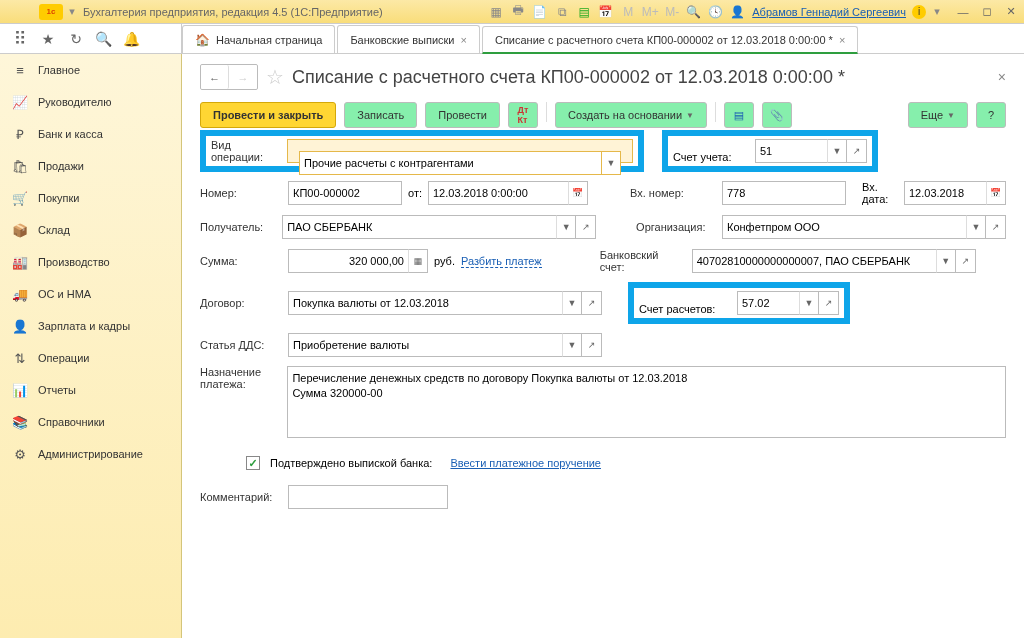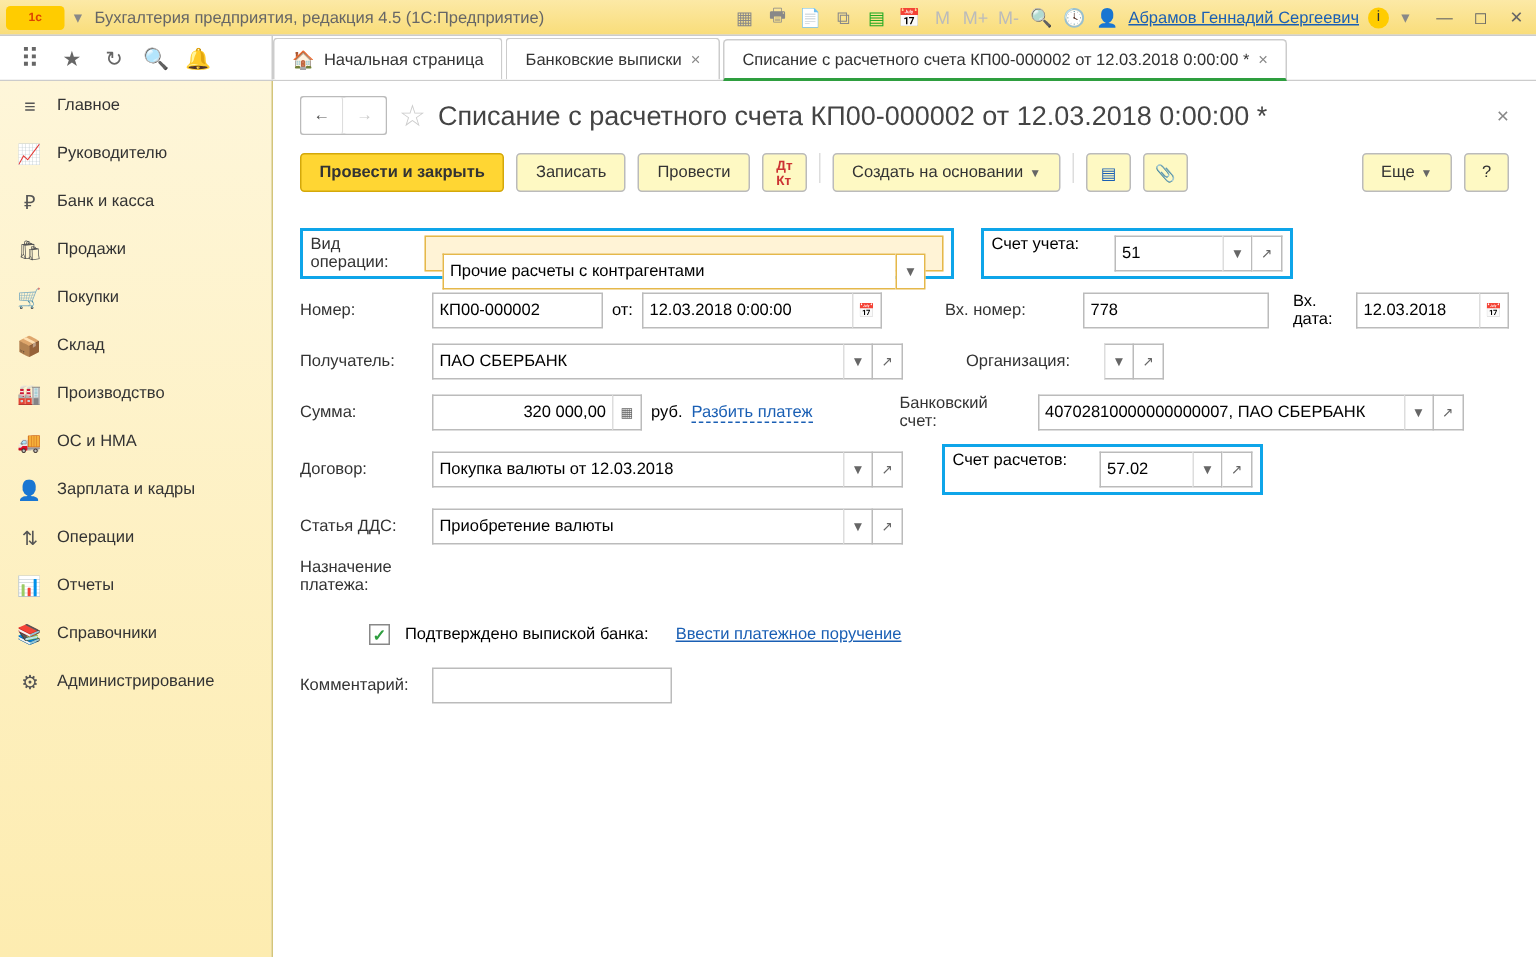--- a/index.html
+++ b/index.html
@@ -1,19 +1,19 @@
 <!DOCTYPE html>
 <html><head>
 <meta charset="utf-8">
 <style>
 * { box-sizing: border-box; margin: 0; padding: 0; font-family: Arial, sans-serif; font-size: 11px; }
 body { background: #f0f0f0; width: 1024px; height: 638px; overflow: hidden; }
 
 .titlebar { height: 24px; background: linear-gradient(#fce9a6, #f9dd7a); display: flex; align-items: center; padding: 0 4px; border-bottom: 1px solid #ccc; }
-.titlebar .logo { width: 39px; height: 16px; background: #ffcc00; border-radius: 3px; margin-right: 4px; display:flex;align-items:center;justify-content:center;font-size:8px;font-weight:bold;color:#d40; }
+.titlebar .logo { width: 24px; height: 16px; background: #ffcc00; border-radius: 3px; margin-right: 4px; display:flex;align-items:center;justify-content:center;font-size:8px;font-weight:bold;color:#d40;margin-left:35px; }
 .titlebar .dd { width:10px;height:10px;margin-right:6px;display:flex;align-items:center;justify-content:center;color:#888;}
 .titlebar .title { color: #666; flex: 0 0 auto; }
 .titlebar .spacer { flex: 1; }
 .titlebar .ticons { display: flex; gap: 6px; align-items: center; }
 .titlebar .ticon { width: 16px; height: 16px; display: flex; align-items: center; justify-content: center; color: #888; font-size: 12px; cursor: pointer; }
 .titlebar .user { color: #1a5fb4; text-decoration: underline; display:flex;align-items:center;gap:3px; }
 .titlebar .wbtn { width:18px;height:18px;display:flex;align-items:center;justify-content:center;color:#666;border:1px solid transparent;}
 
 .toolbar { height: 30px; background: #fff; border-bottom: 1px solid #ccc; display: flex; align-items: stretch; }
 .toolbar .iconbar { width: 182px; display: flex; align-items: center; gap: 4px; padding: 0 8px; border-right: 1px solid #ccc; background:#fff; }
@@ -30,41 +30,41 @@
 .sidebar .icon { width: 16px; height: 16px; display: flex; align-items: center; justify-content: center; color: #555; font-size: 13px; }
 
 .content { flex: 1; background: #fff; padding: 10px 18px; overflow: auto; }
 .header-row { display: flex; align-items: center; gap: 8px; margin-bottom: 12px; }
 .navbtn { width: 28px; height: 24px; border: 1px solid #bbb; background: #fff; display: flex; align-items: center; justify-content: center; cursor: pointer; border-radius:2px; color:#555;}
 .navbtn.disabled { color: #ccc; }
 .star { color: #ccc; font-size: 20px; }
 .page-title { font-size: 18px; color: #444; font-weight: normal; }
 .close-page { margin-left: auto; color: #888; cursor: pointer; font-size: 14px; }
 
-.btn-row { display: flex; align-items: flex-start; gap: 8px; margin-bottom: 24px; }
-.btn { height: 26px; padding: 0 12px; border: 1px solid #bbb; background: #fef9c3; cursor: pointer; border-radius: 3px; display: flex; align-items: center; gap: 4px; color:#333;}
+.btn-row { display: flex; align-items: flex-start; gap: 8px; margin-bottom: 2px; }
+.btn { height: 26px; padding: 0 12px; border: 1px solid #bbb; background: #86efac; cursor: pointer; border-radius: 3px; display: flex; align-items: center; gap: 4px; color:#333;}
 .btn.primary { background: #ffd633; border-color: #d4a80a; font-weight: bold; }
 .btn.icon-only { width: 30px; padding: 0; justify-content: center; }
 .btn .caret { font-size: 8px; color: #666; }
 
 .form-area { }
 .row { display: flex; align-items: center; margin-bottom: 8px; gap: 6px; min-height: 26px; }
 .row.tall { align-items: flex-start; }
 .lbl { width: 82px; color: #333; }
 .lbl2 { width: 86px; color: #333; }
 .field { height: 24px; border: 1px solid #bbb; background: #fff; padding: 0 4px; display: flex; align-items: center; }
 .combo { display: flex; height: 24px; }
 .combo .field { border-right: none; }
 .combo .cbtn { width: 20px; height: 24px; border: 1px solid #bbb; border-left: 1px solid #ddd; background: #fff; display: flex; align-items: center; justify-content: center; cursor: pointer; font-size: 9px; color: #666; }
 .combo .cbtn + .cbtn { border-left: none; }
 .textarea { border: 1px solid #bbb; background: #fff; padding: 4px; min-height: 72px; width: 724px; line-height: 1.4; }
 .link { color: #1a5fb4; text-decoration: underline; cursor: pointer; }
 .link.dashed { text-decoration: none; border-bottom: 1px dashed #1a5fb4; }
 
-.hl-red { border: 2px solid #0ea5e9; padding: 3px 5px; display: flex; align-items: flex-start; gap:4px; }
+.hl-red { border: 6px solid #0ea5e9; padding: 3px 5px; display: flex; align-items: flex-end; gap:4px; }
 
 .chk { width: 14px; height: 14px; border: 1px solid #888; background: #fff; display: inline-flex; align-items: center; justify-content: center; margin-right: 4px; }
 .chk.checked::before { content: "✓"; color: #2e9e3f; font-size: 11px; font-weight: bold; }
 
 .divider-v { width: 1px; height: 20px; background: #ddd; }
 .txt-right { text-align: right; justify-content: flex-end; }
 </style>
 </head>
 <body>
 
@@ -266,20 +266,21 @@
       <div class="row">
         <span class="lbl">Получатель:</span>
         <div class="combo">
           <div class="field" style="width:274px;">ПАО СБЕРБАНК</div>
           <div class="cbtn">▼</div>
           <div class="cbtn">↗</div>
         </div>
         <div style="width:30px;"></div>
         <span class="lbl2">Организация:</span>
         <div class="combo">
+          <div class="field" style="width:244px;">Конфетпром ООО</div>
           <div class="cbtn">▼</div>
           <div class="cbtn">↗</div>
         </div>
       </div>
 
       <div class="row">
         <span class="lbl">Сумма:</span>
         <div class="combo">
           <div class="field txt-right" style="width:120px;">320 000,00</div>
           <div class="cbtn">▦</div>
@@ -317,20 +318,24 @@
         <span class="lbl">Статья ДДС:</span>
         <div class="combo">
           <div class="field" style="width:274px;">Приобретение валюты</div>
           <div class="cbtn">▼</div>
           <div class="cbtn">↗</div>
         </div>
       </div>
 
       <div class="row tall">
         <span class="lbl">Назначение платежа:</span>
+        <div class="textarea">
+          <div>Перечисление денежных средств по договору Покупка валюты от 12.03.2018</div>
+          <div>Сумма 320000-00</div>
+        </div>
       </div>
 
       <div class="row" style="margin-top:12px;padding-left:46px;">
         <span class="chk checked"></span>
         <span>Подтверждено выпиской банка:</span>
         <span style="width:6px;"></span>
         <span class="link">Ввести платежное поручение</span>
       </div>
 
       <div class="row">

